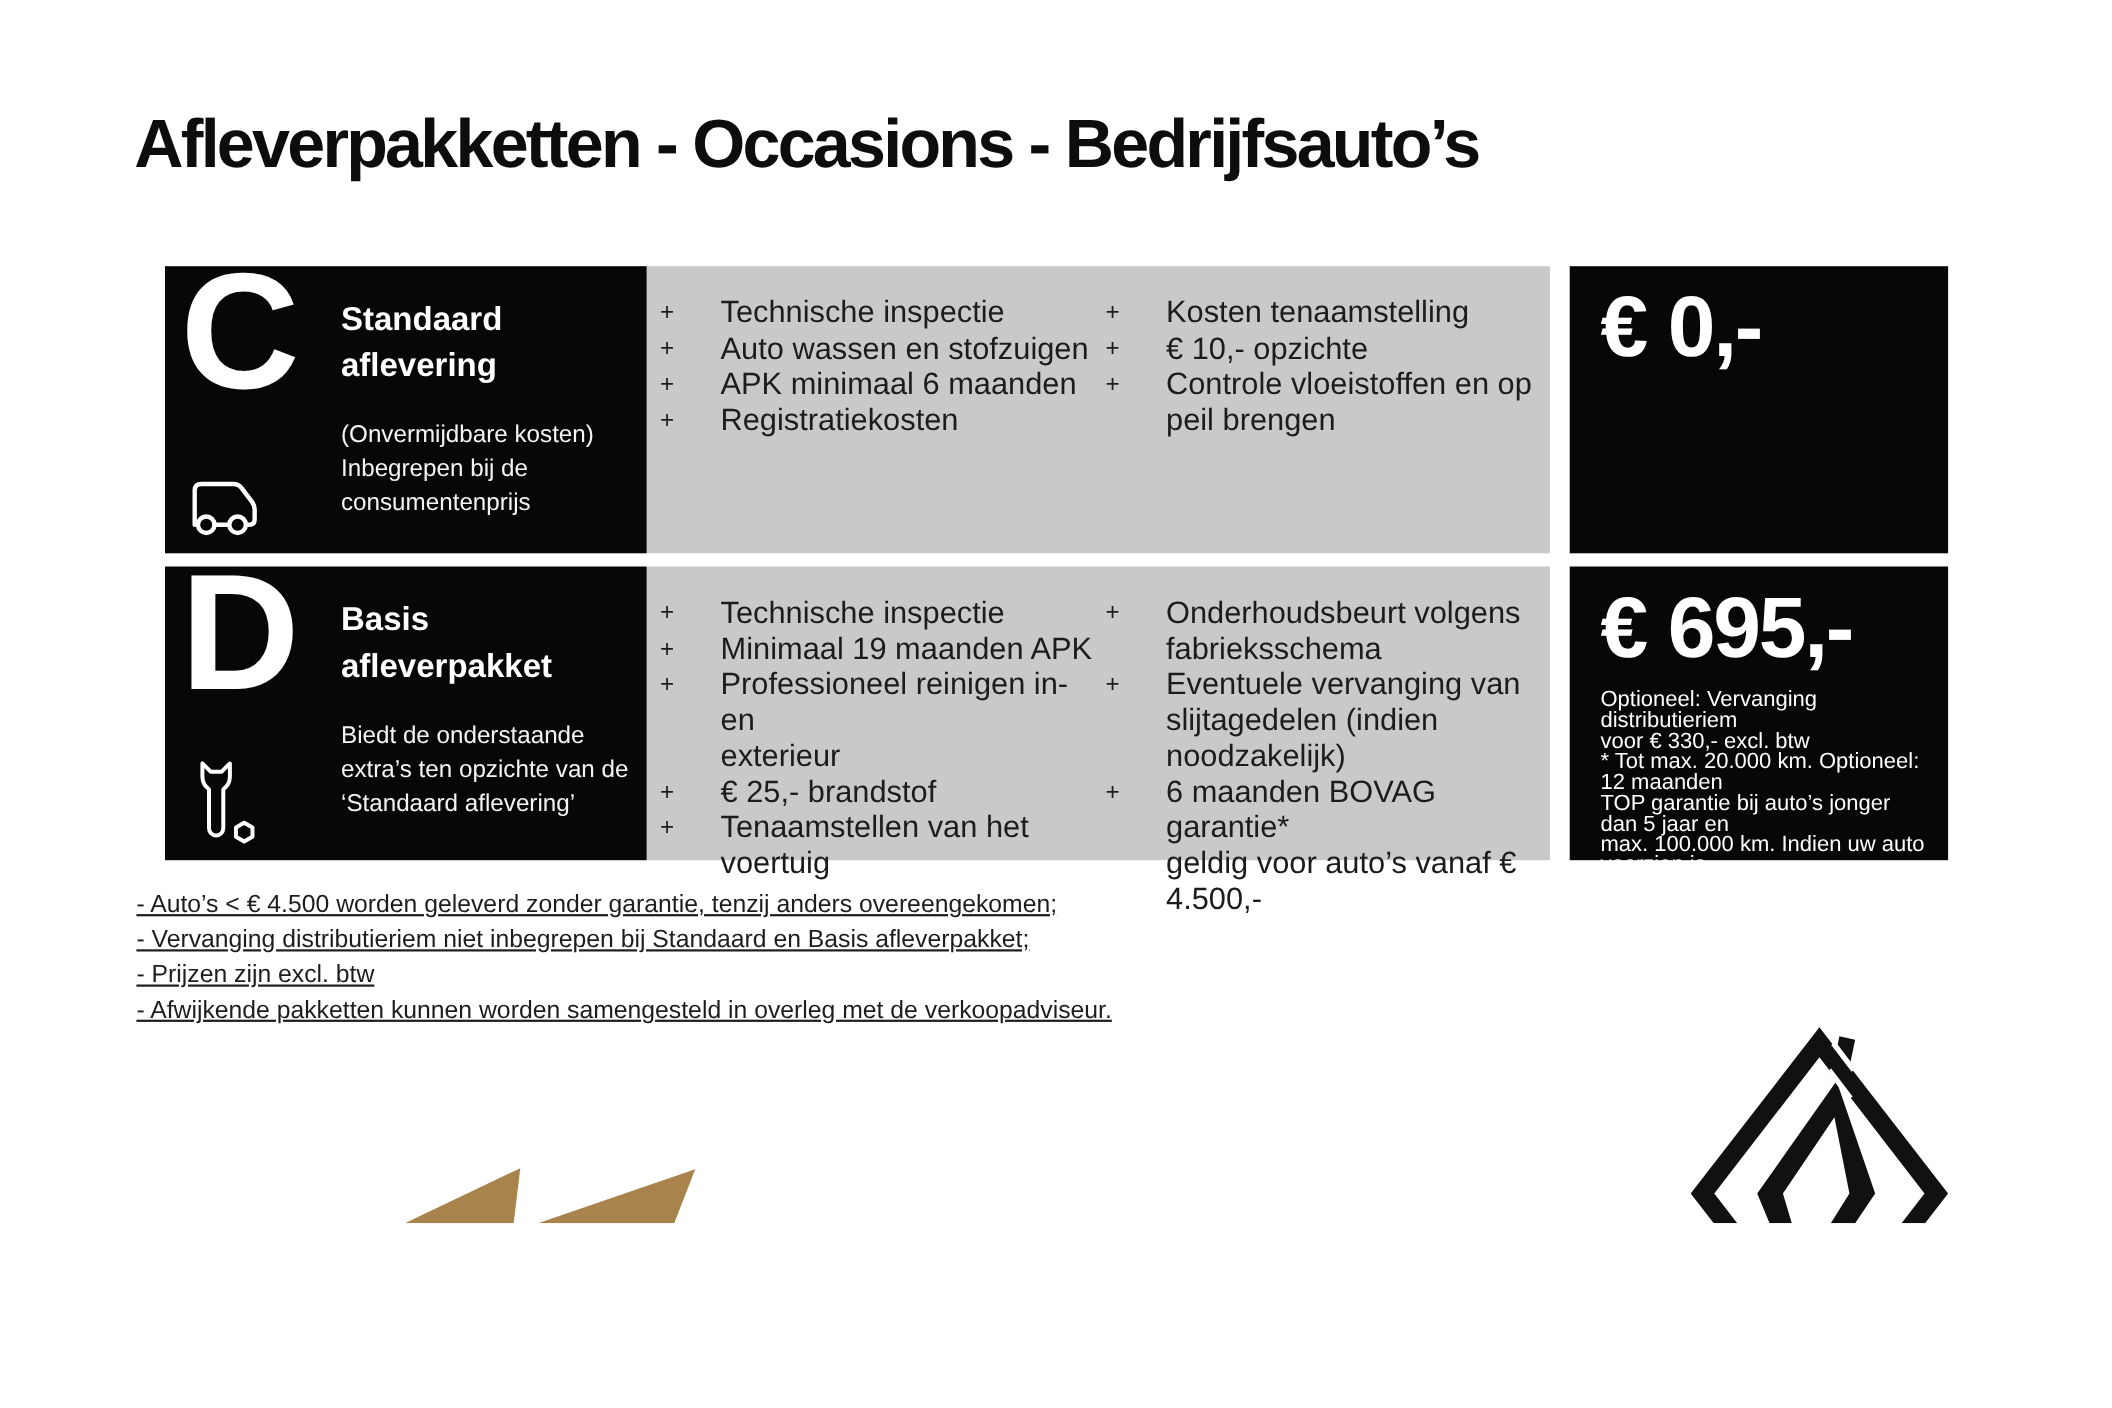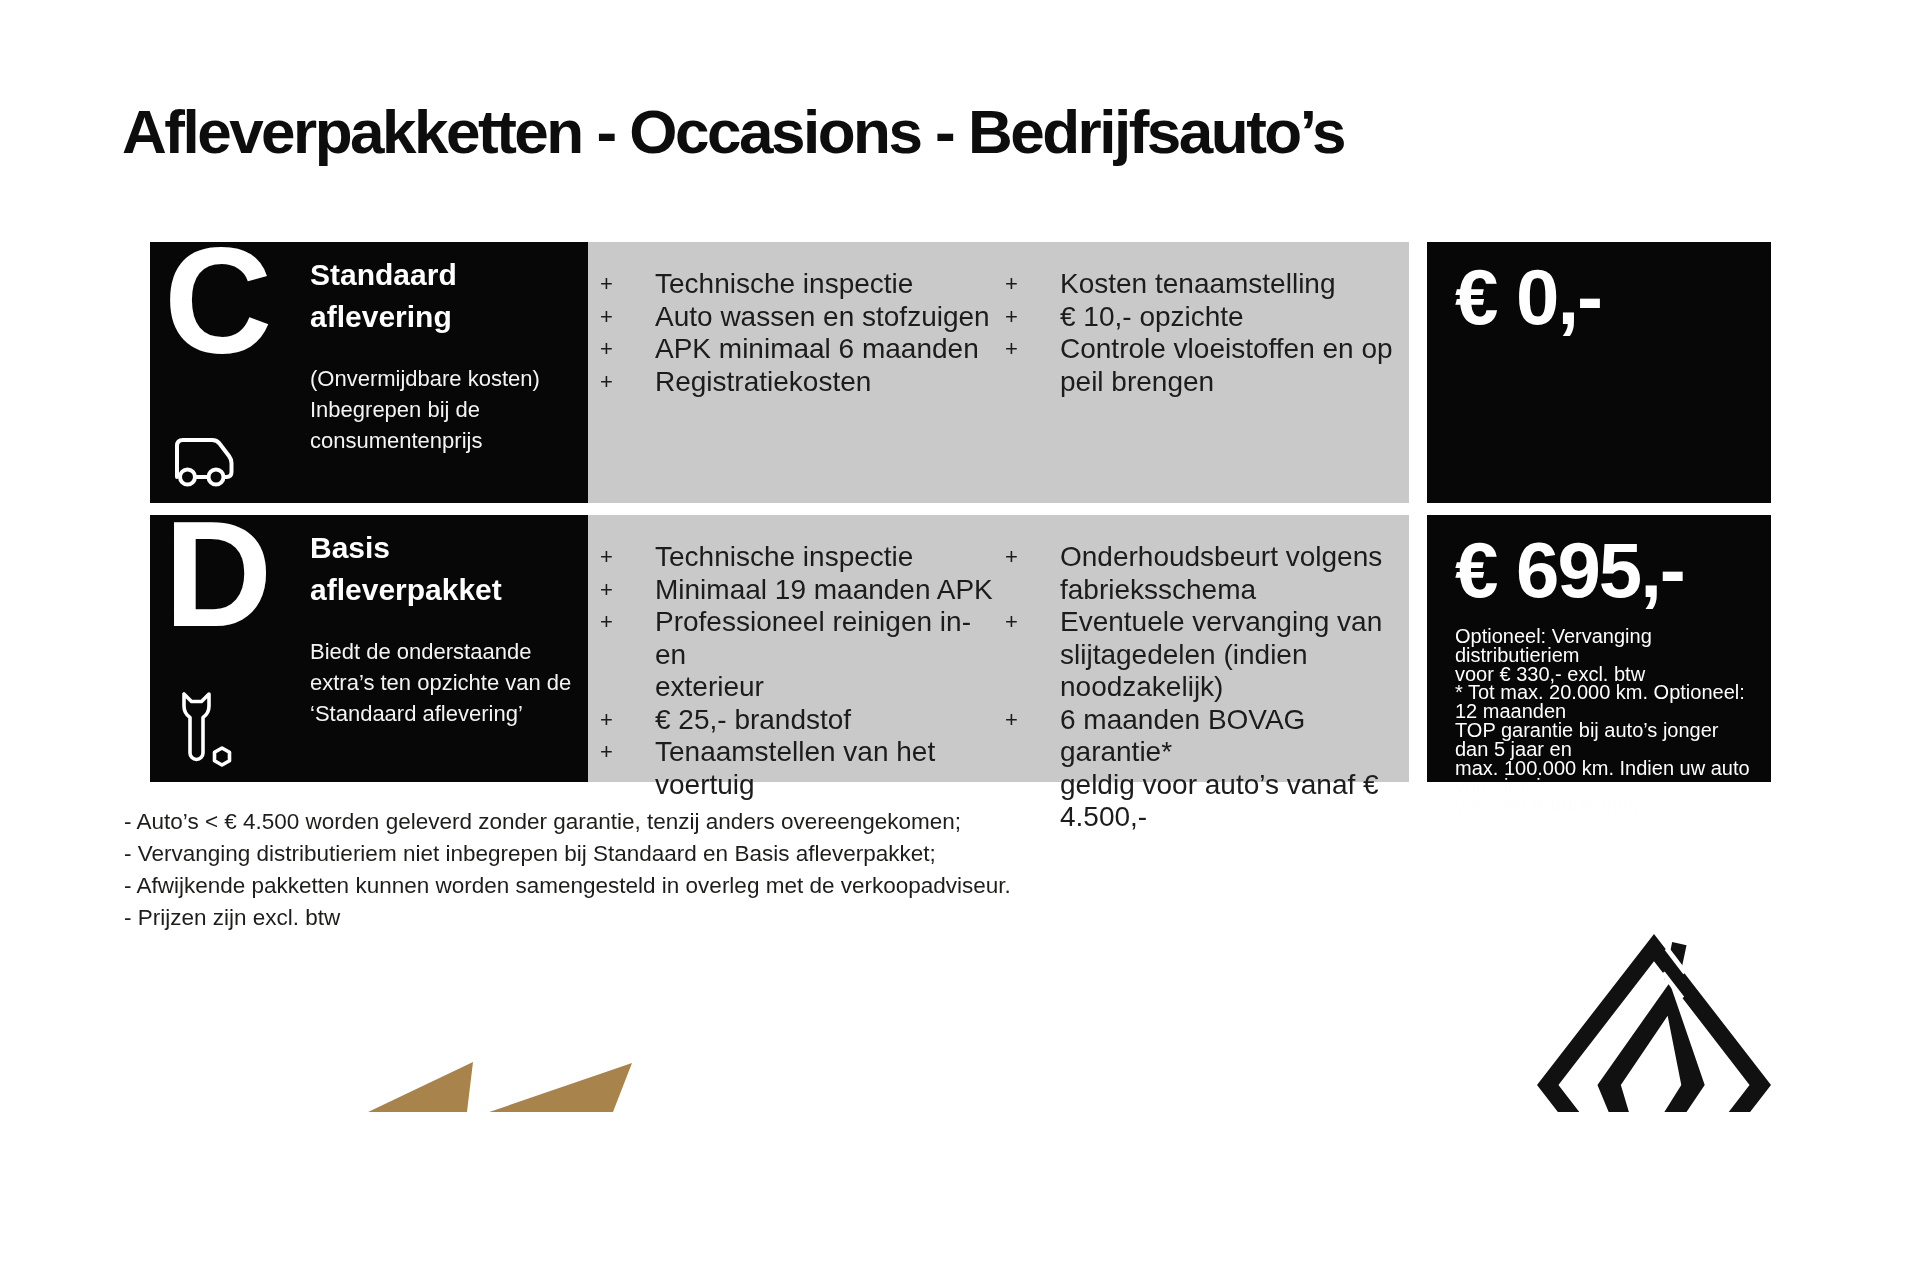--- a/index.html
+++ b/index.html
@@ -18,21 +18,21 @@
   .pkg-row.row-c { height:261px; }
   .pkg-row.row-d { height:267px; }
   .panel-left {
     position:relative; width:438px; background:#070707; color:#fff; flex:none;
   }
   .letter {
     position:absolute; left:14px; top:-16px;
     font-size:150px; font-weight:bold; line-height:1; color:#ffffff;
     letter-spacing:-4px;
   }
-  .panel-left-text { position:absolute; left:160px; top:12px; width:268px; }
+  .panel-left-text { position:absolute; left:160px; top:28px; width:268px; }
   .pkg-name {
     font-size:30px; font-weight:bold; line-height:42px; white-space:pre-line;
   }
   .pkg-desc {
     margin-top:25px; font-size:22px; line-height:31px; white-space:pre-line; color:#f4f4f4;
   }
   .panel-icon { position:absolute; }
   .van-icon { left:16px; bottom:12px; }
   .wrench-icon { left:26px; bottom:12px; }
   .panel-mid {
@@ -52,21 +52,21 @@
   .price {
     font-size:78px; font-weight:bold; letter-spacing:-2px; line-height:1.0;
     white-space:nowrap;
   }
   .price-note {
     margin-top:18px; font-size:20px; line-height:18.8px; white-space:pre-line;
     color:#fefefe;
   }
   .footnotes {
     position:absolute; left:124px; top:806px;
-    font-size:22.5px; line-height:31.5px; color:#1d1d1b;
+    font-size:22.5px; line-height:31.5px; color:#1d1d1b;text-decoration:underline;
   }
   .footnotes div { margin-bottom:0.5px; }
   .logo-munsterhuis { position:absolute; left:140px; top:1050px; }
   .logo-renault { position:absolute; left:1537px; top:930px; }
 </style>
 </head>
 <body>
 
 <div class="page">
 
@@ -198,22 +198,22 @@
 TOP garantie bij auto’s jonger dan 5 jaar en
 max. 100.000 km. Indien uw auto voorzien is
 van een AdBlue tank</div>
       </div>
     </div>
   </div>
 
   <div class="footnotes">
     <div>- Auto’s &lt; € 4.500 worden geleverd zonder garantie, tenzij anders overeengekomen;</div>
     <div>- Vervanging distributieriem niet inbegrepen bij Standaard en Basis afleverpakket;</div>
+    <div>- Prijzen zijn excl. btw</div>
     <div>- Afwijkende pakketten kunnen worden samengesteld in overleg met de verkoopadviseur.</div>
-    <div>- Prijzen zijn excl. btw</div>
   </div>
 
   <svg class="logo-munsterhuis" width="540" height="210" viewBox="0 0 540 210">
     <polygon points="56,186 152,110 166,149 209,97 240,184 198,152 150,186 118,160 88,186" fill="#c8c8c8"></polygon>
     <polygon points="140,104 333,12 326,70 492,13 424,188 399,84 228,184" fill="#a8834b"></polygon>
     <text x="252" y="184" font-family="Liberation Sans, sans-serif" font-size="24" font-weight="bold" font-style="italic" fill="#111" letter-spacing="9" textLength="236" lengthAdjust="spacingAndGlyphs">UNSTERHUIS</text>
   </svg>
 
   <svg class="logo-renault" width="234" height="310" viewBox="0 0 240 310">
     <path fill-rule="evenodd" fill="#111" d="M120,0 L240,155 L120,310 L0,155 Z M120,28 L218,155 L120,282 L22,155 Z"></path>

